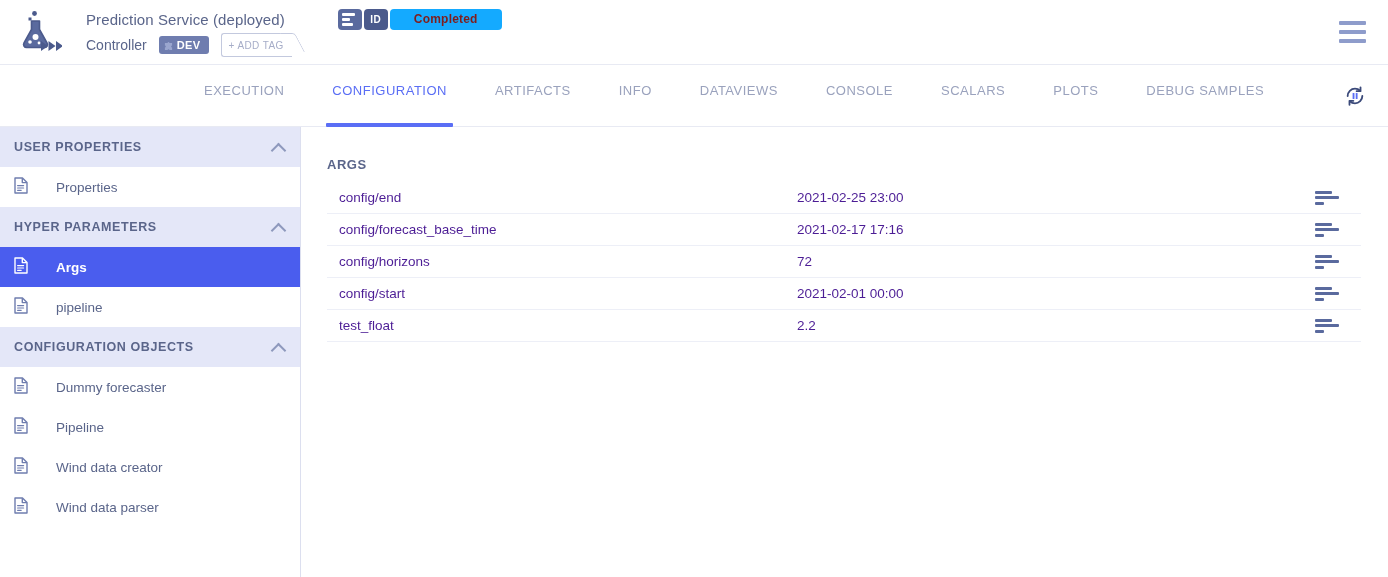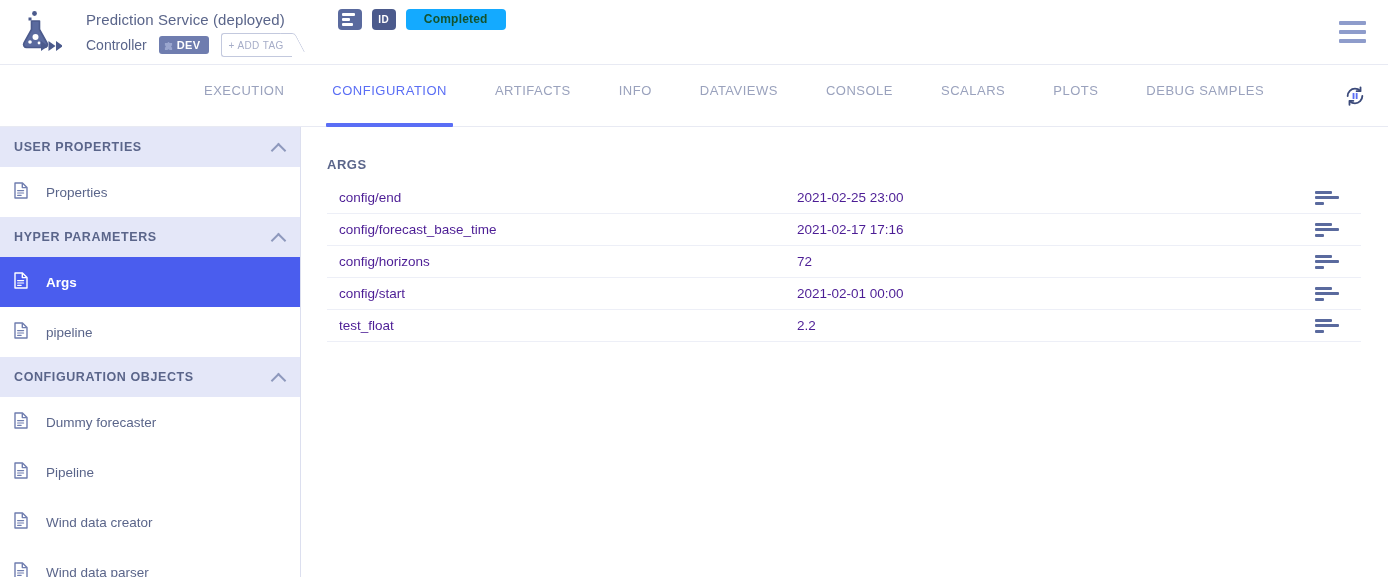--- a/index.html
+++ b/index.html
@@ -23,38 +23,38 @@
     background: #ffffff;
     border-bottom: 1px solid #e8eaf3;
     position: relative;
   }
   .logo { width: 52px; height: 48px; display: flex; align-items: center; justify-content: center; flex: 0 0 52px; }
   .title-block { margin-left: 22px; display: flex; flex-direction: column; justify-content: center; height: 48px; }
   .title-row { display: flex; align-items: center; height: 22px; }
   .task-title {
     font-size: 15px; font-weight: normal; color: #5a658a; letter-spacing: .1px; white-space: nowrap;
   }
-  .title-icons { display: flex; align-items: center; gap: 10px; margin-left: 53px; }
+  .title-icons { display: flex; align-items: center; gap: 2px; margin-left: 53px; }
   .sq-icon {
     width: 24px; height: 21px; border-radius: 4px; background: #5a6a9e;
     display: flex; flex-direction: column; align-items: flex-start; justify-content: center;
     padding: 0 4px; gap: 2px;
   }
   .sq-icon i { display:block; height:3px; background:#fff; border-radius:1px; }
   .sq-icon i.l1 { width: 13px; }
   .sq-icon i.l2 { width: 8px; }
   .sq-icon i.l3 { width: 11px; }
   .id-icon {
     width: 24px; height: 21px; border-radius: 4px; background: #4b5a8c;
     color: #fff; font-size: 10px; font-weight: bold; letter-spacing: .5px;
     display: flex; align-items: center; justify-content: center;
   }
   .status-badge {
-    height: 21px; border-radius: 4px; background: #14aaff; color: #14532d;
-    font-size: 12px; font-weight: bold; padding: 0 18px;
+    height: 21px; border-radius: 4px; background: #14aaff; color: #7f1d1d;
+    font-size: 12px; font-weight: bold; padding: 0 24px;
     display: flex; align-items: center; letter-spacing: .2px;
   }
   .subtitle-row { display: flex; align-items: center; height: 22px; margin-top: 4px; }
   .task-type { font-size: 14px; color: #5a658a; white-space: nowrap; }
   .tag-dev {
     margin-left: 12px; height: 18px; background: #6f7daf; color: #fff;
     border-radius: 3px; font-size: 11px; font-weight: bold; letter-spacing: .4px;
     display: flex; align-items: center; padding: 0 8px 0 5px; gap: 4px;
   }
   .tag-dev .puzzle { display: inline-block; width: 9px; height: 9px; position: relative; }
@@ -116,23 +116,23 @@
     font-weight: bold; letter-spacing: .6px; cursor: pointer;
     justify-content: space-between;
   }
   .chev { width: 14px; height: 14px; position: relative; flex: 0 0 14px; }
   .chev::before {
     content:""; position:absolute; left: 1px; top: 5px; width: 9px; height: 9px;
     border-left: 2px solid #8e99bd; border-top: 2px solid #8e99bd;
     transform: rotate(45deg);
   }
   .nav-item {
-    height: 50px; display: flex; align-items: center; padding-left: 14px;
+    height: 40px; display: flex; align-items: center; padding-left: 14px;
     font-size: 13.5px; color: #5a658a; cursor: pointer; background: #fff;
-    gap: 18px;
+    gap: 28px;
   }
   .nav-item.active { background: #4a5dee; color: #fff; font-weight: bold; }
   .nav-item .doc-icon { flex: 0 0 14px; }
 
   
   .main { flex: 1 1 auto; overflow: hidden; padding: 30px 28px 0 26px; background:#fff; }
   .args-title {
     font-size: 13px; font-weight: bold; letter-spacing: .5px;
     color: #5a658a; margin-bottom: 10px; padding-left: 0;
   }

